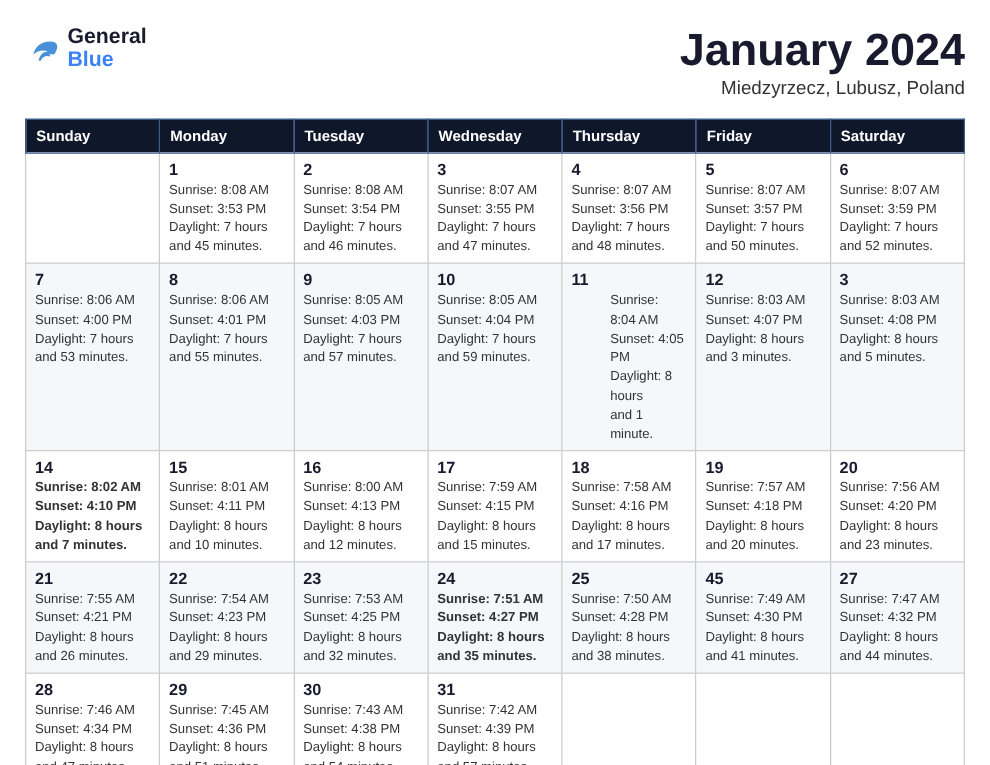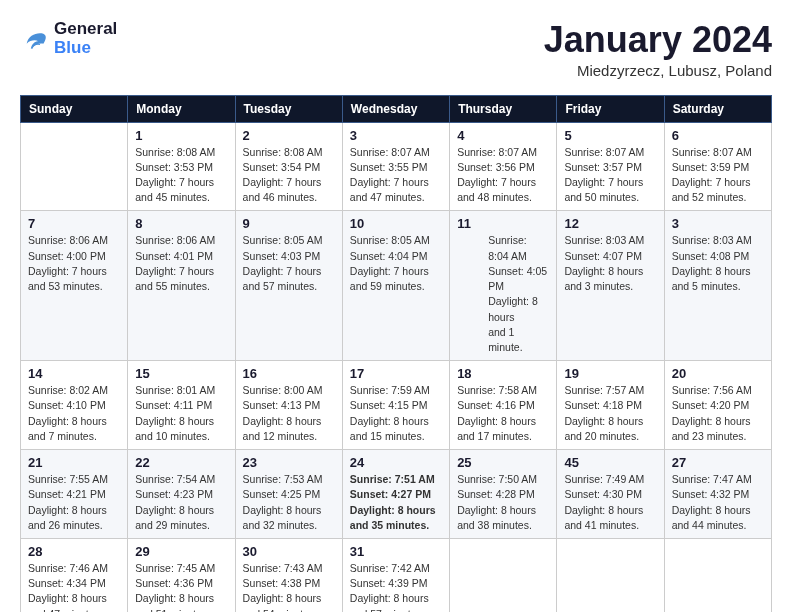--- a/index.html
+++ b/index.html
@@ -206,21 +206,21 @@
           <div class="day-number">3</div>
           <div class="day-info" style="white-space: pre-line;">Sunrise: 8:03 AM
 Sunset: 4:08 PM
 Daylight: 8 hours
 and 5 minutes.</div>
         </td>
       </tr>
       <tr>
         <td>
           <div class="day-number">14</div>
-          <div class="day-info" style="white-space: pre-line;">Sunrise: 8:02 AM
+          <div class="day-info" style="white-space: pre-line; font-weight: bold;">Sunrise: 8:02 AM
 Sunset: 4:10 PM
 Daylight: 8 hours
 and 7 minutes.</div>
         </td>
         <td>
           <div class="day-number">15</div>
           <div class="day-info" style="white-space: pre-line;">Sunrise: 8:01 AM
 Sunset: 4:11 PM
 Daylight: 8 hours
 and 10 minutes.</div>

